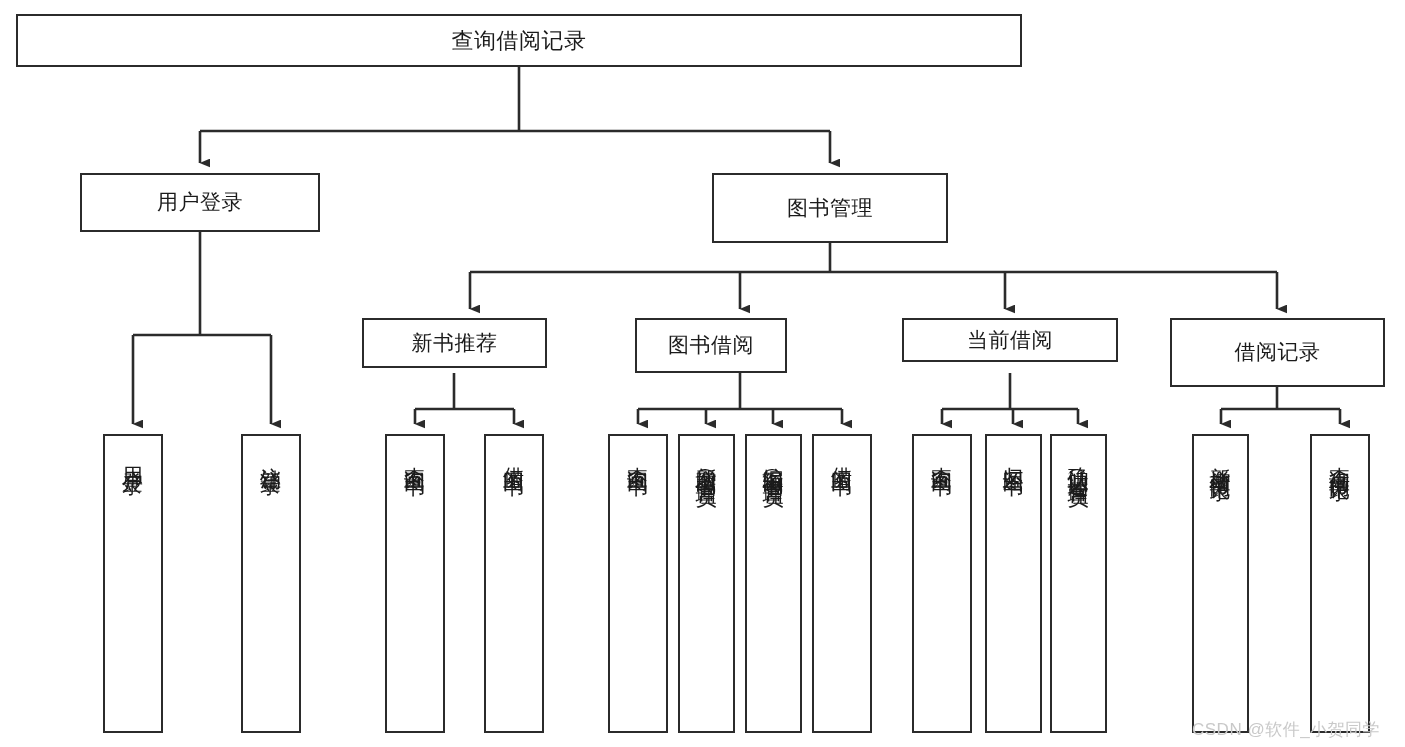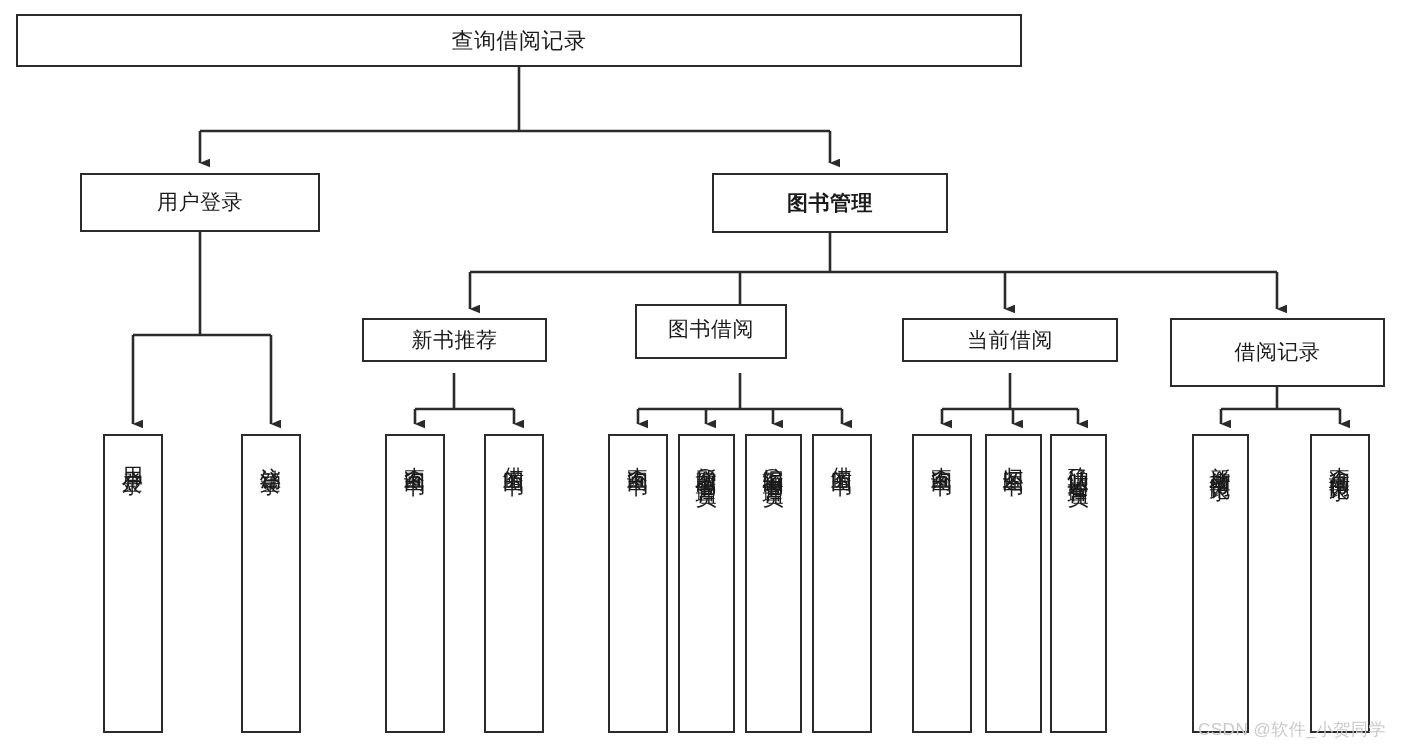--- a/index.html
+++ b/index.html
@@ -125,28 +125,28 @@
     </g>
   </svg>
 
   <div class="node root horiz" style="left: 16px; top: 14px; width: 1006px; height: 53px;">
     <span class="node-label">查询借阅记录</span>
   </div>
 
   <div class="node horiz" style="left: 80px; top: 173px; width: 240px; height: 59px;">
     <span class="node-label">用户登录</span>
   </div>
-  <div class="node horiz" style="left: 712px; top: 173px; width: 236px; height: 60px; font-weight: bold;">
+  <div class="node horiz" style="left: 712px; top: 173px; width: 236px; height: 70px;">
     <span class="node-label">图书管理</span>
   </div>
 
-  <div class="node horiz" style="left: 362px; top: 318px; width: 185px; height: 44px; align-items: center;">
+  <div class="node horiz" style="left: 362px; top: 318px; width: 185px; height: 50px; align-items: center;">
     <span class="node-label">新书推荐</span>
   </div>
-  <div class="node horiz" style="left: 635px; top: 304px; width: 152px; height: 55px; font-family: Liberation Mono, monospace;">
+  <div class="node horiz" style="left: 635px; top: 318px; width: 152px; height: 55px;">
     <span class="node-label">图书借阅</span>
   </div>
   <div class="node horiz" style="left: 902px; top: 318px; width: 216px; height: 44px;">
     <span class="node-label">当前借阅</span>
   </div>
   <div class="node horiz" style="left: 1170px; top: 318px; width: 215px; height: 69px;">
     <span class="node-label">借阅记录</span>
   </div>
 
   <div class="node vert" style="left: 103px; top: 434px; width: 60px; height: 299px;">
@@ -182,17 +182,17 @@
   <div class="node vert" style="left: 1050px; top: 434px; width: 57px; height: 299px;">
     <span class="node-label">确认归还（管理员）</span>
   </div>
   <div class="node vert" style="left: 1192px; top: 434px; width: 57px; height: 299px;">
     <span class="node-label">新增借阅记录</span>
   </div>
   <div class="node vert" style="left: 1310px; top: 434px; width: 60px; height: 299px;">
     <span class="node-label">查询借阅记录</span>
   </div>
 
-  <div class="watermark" style="left: 1192px; top: 718px; margin-left: 6px;">
+  <div class="watermark" style="left: 1192px; top: 718px;">
     <span>CSDN @软件_小贺同学</span>
   </div>
 
 </div>
 
 </body></html>

